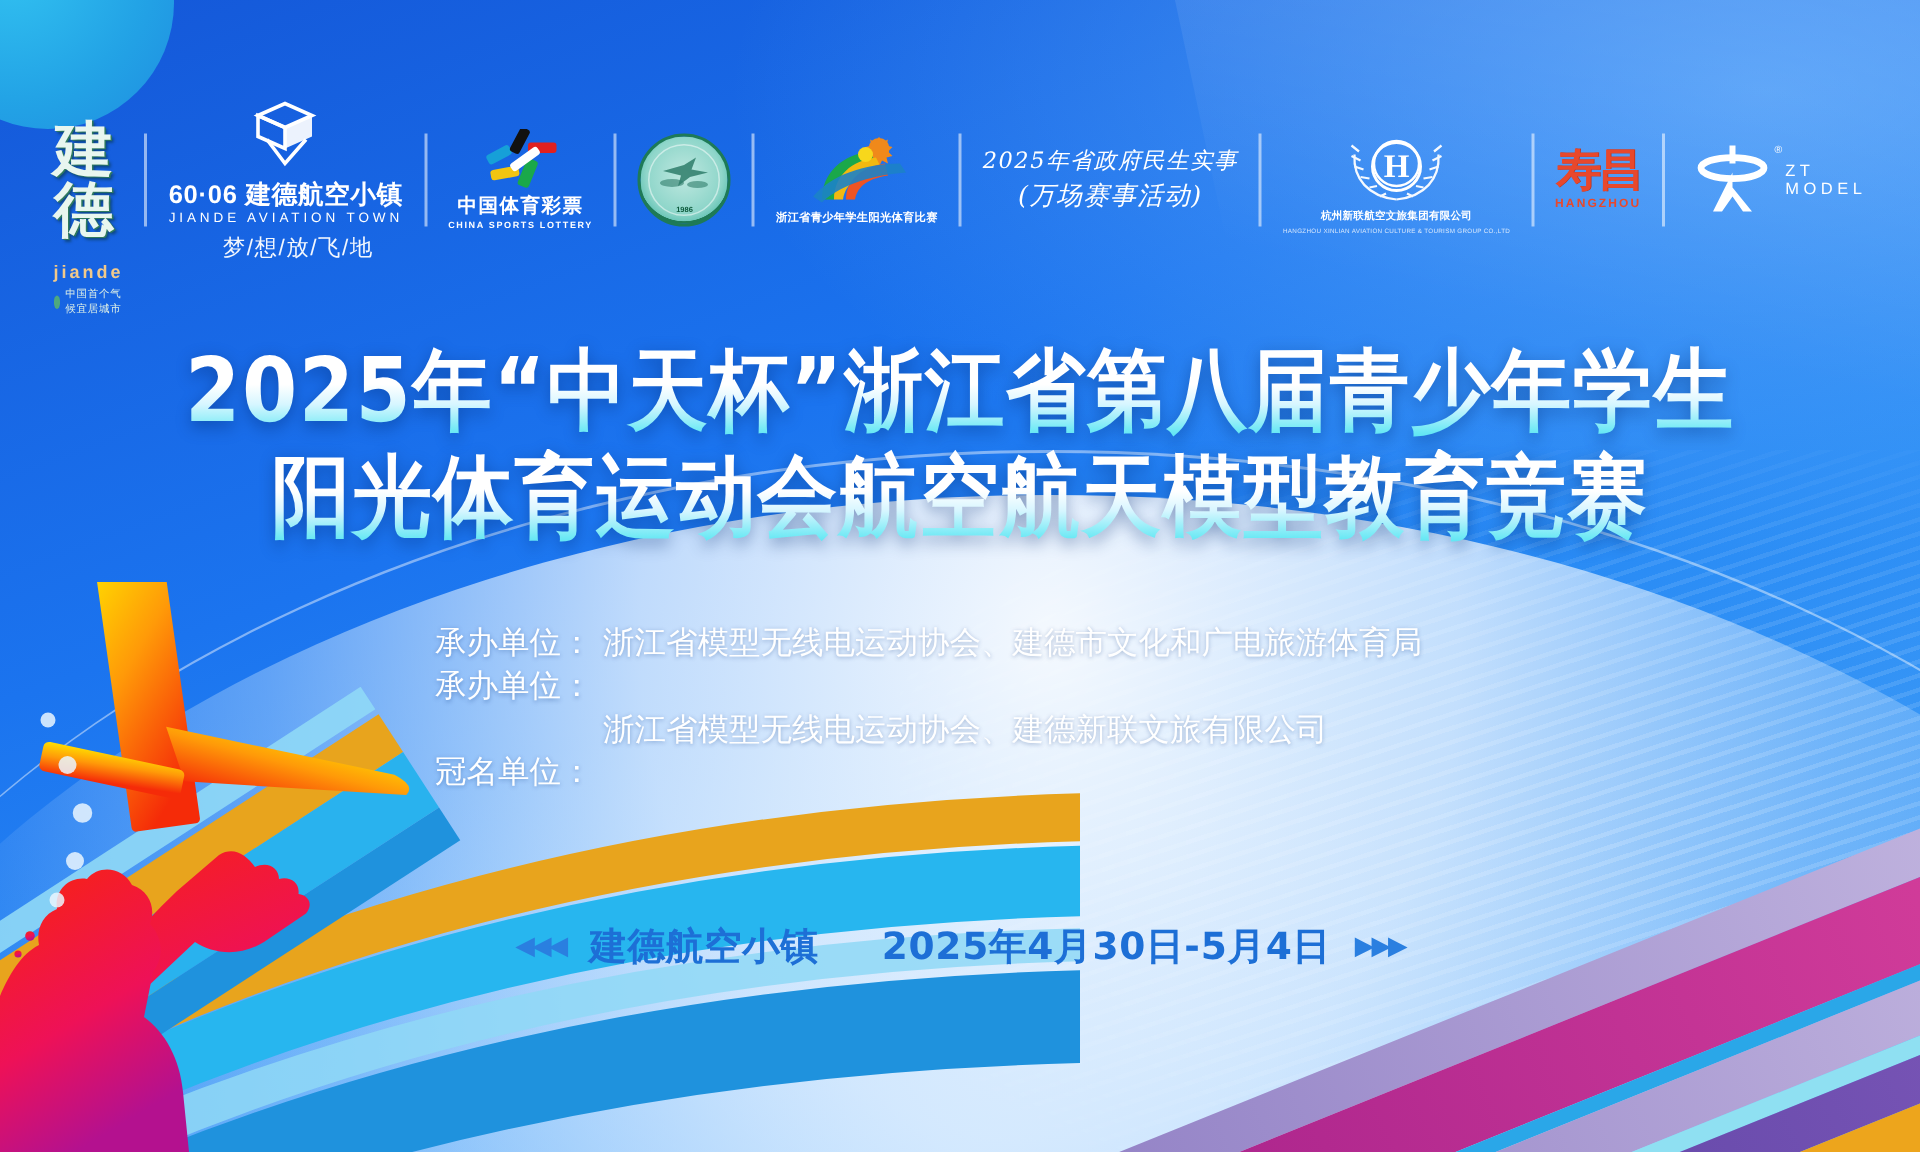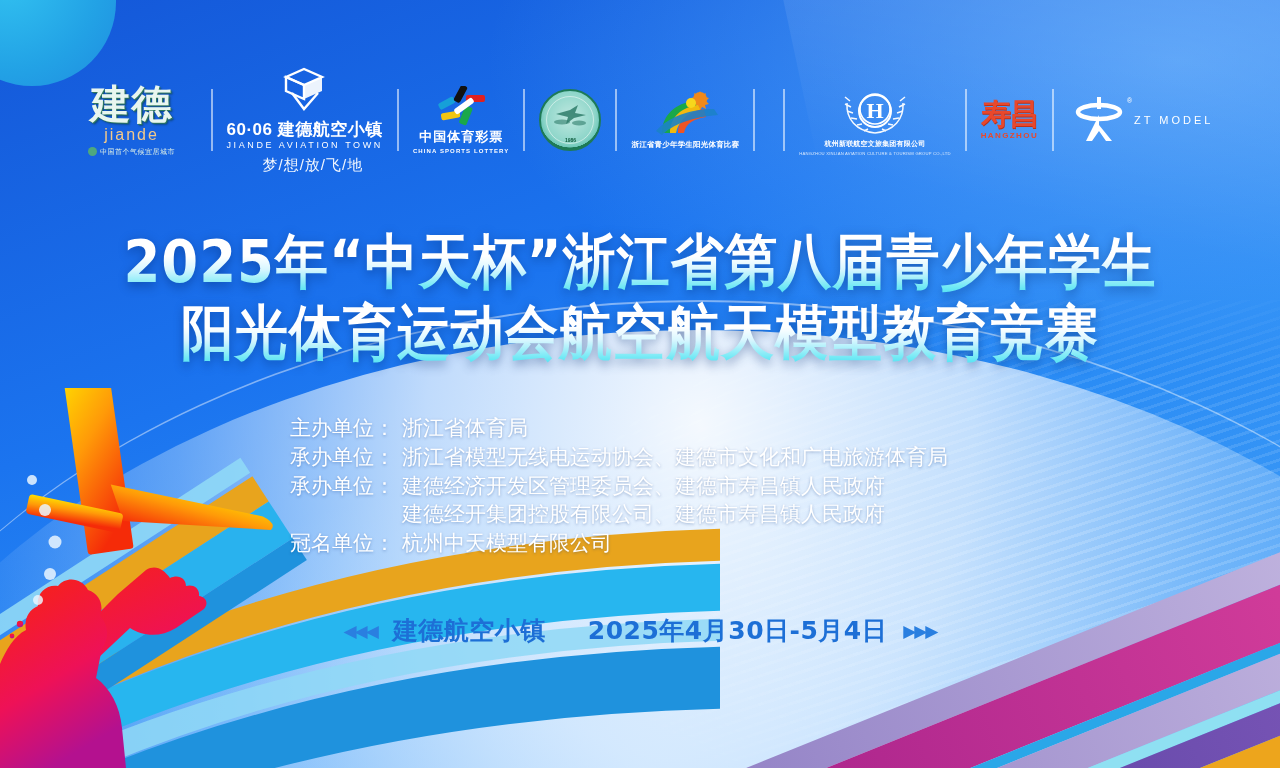--- a/index.html
+++ b/index.html
@@ -59,28 +59,28 @@
   
   .logo-strip{
     position:absolute;left:0;top:72px;width:1280px;height:96px;
     display:flex;align-items:center;justify-content:center;gap:0;
     padding:0 40px;
   }
   .logo{display:flex;flex-direction:column;align-items:center;justify-content:center;position:relative;}
   .divider{width:2px;height:62px;background:rgba(255,255,255,.55);margin:0 14px;flex:none;}
 
   
-  .jiande{width:130px;height:80px;display:flex;flex-direction:column;align-items:center;justify-content:center;}
+  .jiande{width:130px;height:80px;display:flex;flex-direction:column;align-items:center;justify-content:flex-start;}
   .jiande-main{
     font-family:"DejaVu Serif","Liberation Serif",serif;
     font-size:40px;font-weight:700;letter-spacing:1px;line-height:1;
     color:#e8f6ef;
     text-shadow:1px 1px 0 #2f7a5e, 2px 2px 2px rgba(0,40,20,.45);
   }
-  .jiande-pin{font-size:16px;font-weight:400;letter-spacing:2px;color:#f2c98a;margin-top:2px;}
+  .jiande-pin{font-size:12px;font-weight:700;letter-spacing:2px;color:#f2c98a;margin-top:14px;}
   .jiande-sub{font-size:7px;letter-spacing:.5px;color:#dff0e6;margin-top:3px;display:flex;align-items:center;gap:3px;}
   .leaf{width:9px;height:9px;border-radius:50%;background:#4ea87e;display:inline-block;}
 
   
   .jat{display:flex;align-items:center;gap:8px;}
   .jat-mark{width:46px;height:48px;position:relative;}
   .jat-txt{display:flex;flex-direction:column;align-items:flex-start;color:#fff;}
   .jat-l1{font-size:17px;font-weight:700;letter-spacing:.5px;line-height:1.05;white-space:nowrap;text-align:right;}
   .jat-l2{font-size:9px;letter-spacing:2.6px;line-height:1.5;white-space:nowrap;}
   .jat-l3{font-size:15px;letter-spacing:1px;opacity:.95;margin-top:3px;white-space:nowrap;margin-left:36px;}
@@ -349,20 +349,24 @@
           <path d="M30 42 C30 28 42 20 56 18 L58 26 C46 28 38 32 36 42 Z" fill="#ef5423"></path>
           <path d="M8 40 C20 26 42 18 66 18 L70 24 C44 26 24 34 14 44 Z" fill="#1c82c8" opacity=".9"></path>
           <circle cx="43" cy="12" r="5" fill="#f7d71c"></circle>
         </svg>
       </div>
       <div class="zjss-cap">浙江省青少年学生阳光体育比赛</div>
     </div>
 
     <div class="divider"></div>
 
+    <div class="logo msss">
+      <div class="msss-l1">2025年省政府民生实事</div>
+      <div class="msss-l2">(万场赛事活动)</div>
+    </div>
 
     <div class="divider"></div>
 
     <div class="logo hzx">
       <div class="hzx-mark">
         <svg width="74" height="52" viewBox="0 0 74 52" style="position:absolute;left:0;top:0;">
           <g stroke="#fff" stroke-width="1.5" fill="none" opacity=".95">
             <path d="M37 48 C18 46 8 34 9 18"></path>
             <path d="M37 48 C56 46 66 34 65 18"></path>
             <path d="M12 16 l-5 -4 M13 22 l-6 -3 M15 28 l-6 -2 M19 34 l-6 -1 M24 39 l-5 1 M30 44 l-4 2"></path>
@@ -399,38 +403,32 @@
 
   </div>
 
   <div class="title-wrap">
     <div class="title-line l1">2025年“中天杯”浙江省第八届青少年学生</div>
     <div class="title-line l2">阳光体育运动会航空航天模型教育竞赛</div>
   </div>
 
   <div class="orgs">
     <div class="org-row">
-      <span class="org-key">主办单位：</span>
-      <span class="org-val">浙江省体育局</span>
+      <span class="org-key">承办单位：</span>
+      <span class="org-val">浙江省模型无线电运动协会、建德市文化和广电旅游体育局</span>
     </div>
     <div class="org-row">
       <span class="org-key">承办单位：</span>
-      <span class="org-val">浙江省模型无线电运动协会、建德市文化和广电旅游体育局</span>
-    </div>
-    <div class="org-row">
-      <span class="org-key">承办单位：</span>
-      <span class="org-val">建德经济开发区管理委员会、建德市寿昌镇人民政府</span>
     </div>
     <div class="org-row cont">
       <span class="org-key">协办单位：</span>
-      <span class="org-val">建德经开集团控股有限公司、建德市寿昌镇人民政府</span>
+      <span class="org-val">浙江省模型无线电运动协会、建德新联文旅有限公司</span>
     </div>
     <div class="org-row">
       <span class="org-key">冠名单位：</span>
-      <span class="org-val">杭州中天模型有限公司</span>
     </div>
   </div>
 
   <div class="footer">
     <span class="arrows">◀◀◀</span>
     <span>建德航空小镇</span>
     <span class="foot-sep"></span>
     <span>2025年4月30日-5月4日</span>
     <span class="arrows">▶▶▶</span>
   </div>

